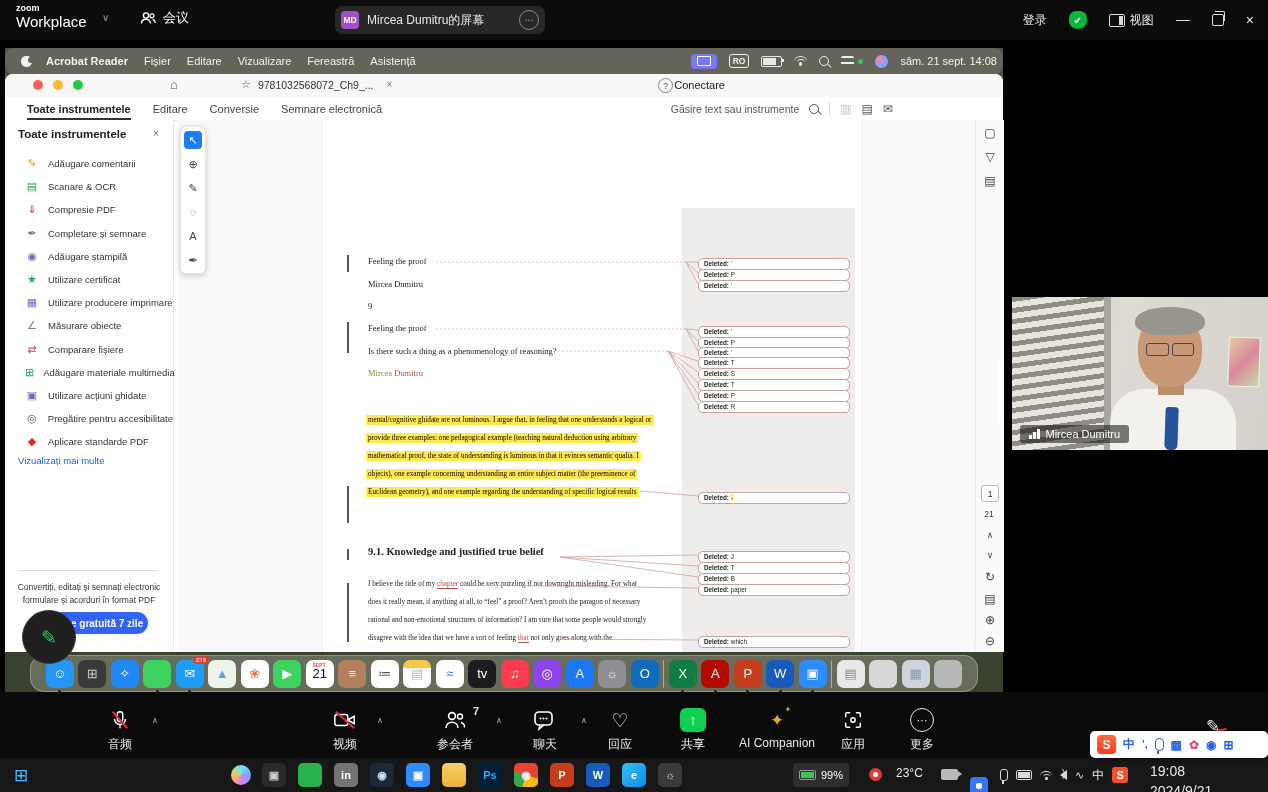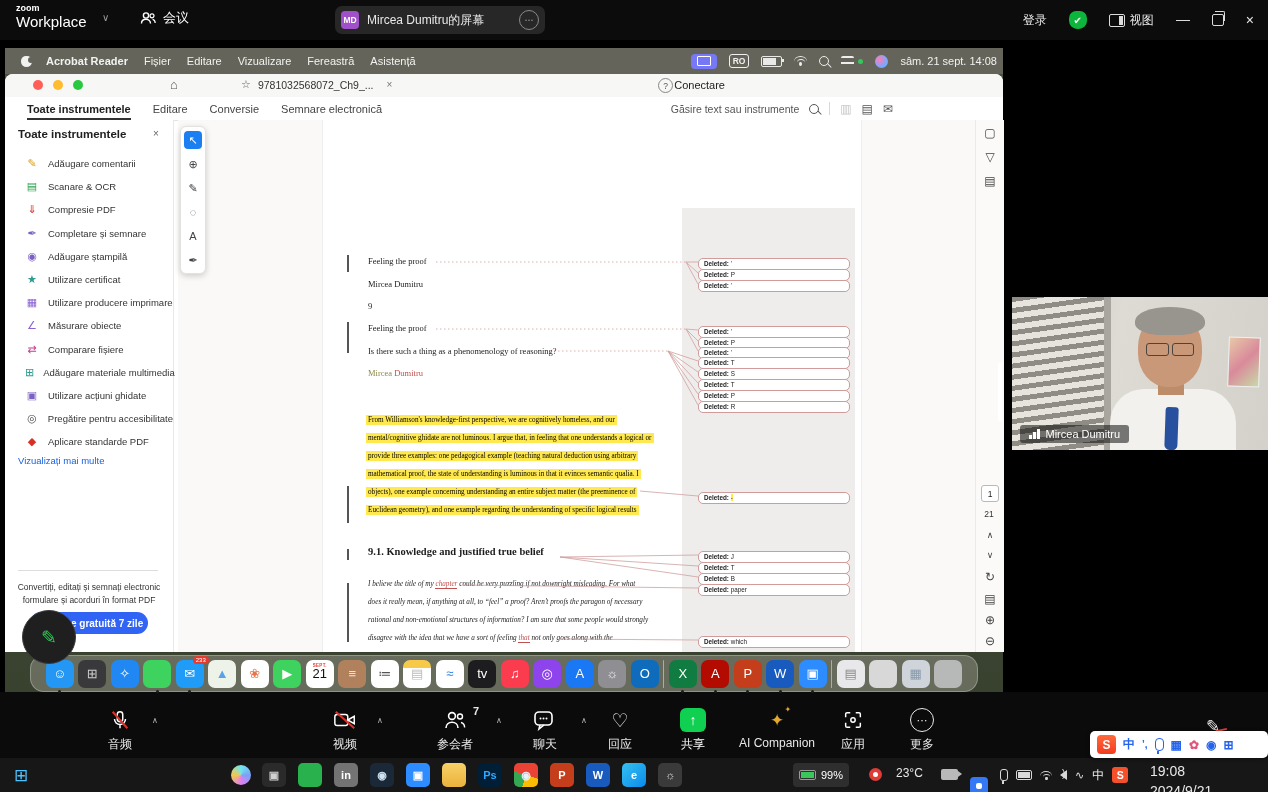--- a/index.html
+++ b/index.html
@@ -23,21 +23,21 @@
   .viewbtn{display:flex;align-items:center;gap:5px;}
   .viewic{width:14px;height:11px;border:1.5px solid #dcdcdc;border-radius:2px;position:relative;}
   .viewic::after{content:"";position:absolute;right:1px;top:1px;bottom:1px;width:4px;background:#dcdcdc;}
   .wmin{width:14px;border-top:1.5px solid #dcdcdc;}
   .wrestore{width:10px;height:10px;border:1.5px solid #dcdcdc;border-radius:2px;position:relative;}
   .wrestore::after{content:"";position:absolute;left:2px;top:-4px;width:9px;height:9px;border:1.5px solid #dcdcdc;border-left:none;border-bottom:none;border-radius:0 2px 0 0;}
   .wclose{font-size:14px;color:#e8e8e8;}
 
   
   .macbg{left:5px;top:48px;width:998px;height:644px;background:linear-gradient(180deg,#4a5244 0%,#39422f 100%);}
-  .macmenu{left:5px;top:48px;width:998px;height:26px;background:#64645a;color:#f2f2f0;display:flex;align-items:center;font-size:11px;}
+  .macmenu{left:5px;top:48px;width:998px;height:26px;background:#64645a;color:#f2f2f0;display:flex;align-items:center;font-size:11px;border-radius:8px;}
   .macmenu .apple{margin-left:16px;width:11px;height:11px;background:#f2f2f0;border-radius:45% 45% 50% 50%;position:relative;}
   .macmenu .apple::after{content:"";position:absolute;right:-2px;top:1px;width:6px;height:6px;border-radius:50%;background:#64645a;}
   .macmenu .app{font-weight:700;margin-left:14px;}
   .macmenu .mi{margin-left:16px;}
   .macR{position:absolute;right:0;top:0;height:26px;display:flex;align-items:center;gap:12px;padding-right:6px;}
   .sharepill{width:26px;height:15px;background:#7678f5;border-radius:4px;display:flex;align-items:center;justify-content:center;}
   .sharepill i{display:block;width:12px;height:8px;border:1.3px solid #fff;border-radius:1px;}
   .robox{border:1px solid #f0f0f0;border-radius:3px;font-size:8.5px;font-weight:700;padding:1px 3px;}
   .mbat{width:19px;height:9px;border:1px solid #e8e8e6;border-radius:2px;position:relative;}
   .mbat::before{content:"";position:absolute;left:1px;top:1px;bottom:1px;width:13px;background:#e8e8e6;}
@@ -106,21 +106,21 @@
 
   
   .doc{font-family:"Liberation Serif","DejaVu Serif",serif;color:#1c1c1c;}
   .chbar{width:1.5px;background:#555;left:347px;}
   .dline{left:368px;font-size:8.5px;white-space:nowrap;}
   .redword{color:#c0504d;border-bottom:1px solid #c0504d;}
   .hlblock{left:366px;top:408px;width:316px;}
   .hline{height:18px;}
   .hline span{background:#ffe94f;font-size:7.2px;padding:1px 2px;white-space:nowrap;font-family:"Liberation Serif",serif;}
   .dhead{left:368px;top:546px;font-size:10.5px;font-weight:600;white-space:nowrap;}
-  .bodyline{left:368px;font-size:7.2px;white-space:nowrap;font-style:italic;}
+  .bodyline{left:368px;font-size:7.2px;white-space:nowrap;}
   .balloons{left:698px;top:0;width:154px;height:792px;z-index:3;pointer-events:none;}
   .balloon{position:absolute;left:0;right:2px;height:9.5px;background:#fff;border:1px solid #cf9b9b;border-radius:5px;display:flex;align-items:center;padding-left:5px;font-size:6.3px;color:#222;font-family:"Liberation Sans",sans-serif;}
   .balloon b{margin-right:2px;}
   .connectors{left:0;top:0;z-index:2;pointer-events:none;}
 
   
   .dock{left:30px;top:655px;width:948px;height:37px;background:rgba(175,175,165,.38);border:1px solid rgba(255,255,255,.28);border-radius:14px;display:flex;align-items:center;justify-content:center;gap:4.5px;box-sizing:border-box;z-index:2;}
   .dock-ic{width:28px;height:28px;border-radius:7px;display:flex;align-items:center;justify-content:center;position:relative;flex:0 0 auto;}
   .dock-ic .dg{font-size:13px;line-height:1;}
   .cal-top{position:absolute;top:3px;left:0;right:0;text-align:center;font-size:4.5px;font-weight:700;color:#e03b30;letter-spacing:.3px;}
@@ -418,21 +418,20 @@
   <div class="ab doc dline" style="top:279px">Mircea Dumitru</div>
   <div class="ab doc dline" style="top:301px">9</div>
   <div class="ab doc dline" style="top:323px">Feeling the proof</div>
   <div class="ab doc dline" style="top:346px">Is there such a thing as a phenomenology of reasoning?</div>
   <div class="ab doc dline" style="top:368px">
     <span style="color:#8a8a4a">Mircea </span><span style="color:#c0504d">Dumitru</span>
   </div>
 
   <div class="ab hlblock">
 
-      <div class="hline"><span>From Williamson's knowledge-first perspective, we are cognitively homeless, and our</span></div>
 
       <div class="hline"><span>mental/cognitive ghidate are not luminous. I argue that, in feeling that one understands a logical or</span></div>
 
       <div class="hline"><span>provide three examples: one pedagogical example (teaching natural deduction using arbitrary</span></div>
 
       <div class="hline"><span>mathematical proof, the state of understanding is luminous in that it evinces semantic qualia. I</span></div>
 
       <div class="hline"><span>objects), one example concerning understanding an entire subject matter (the preeminence of</span></div>
 
       <div class="hline"><span>Euclidean geometry), and one example regarding the understanding of specific logical results</span></div>

